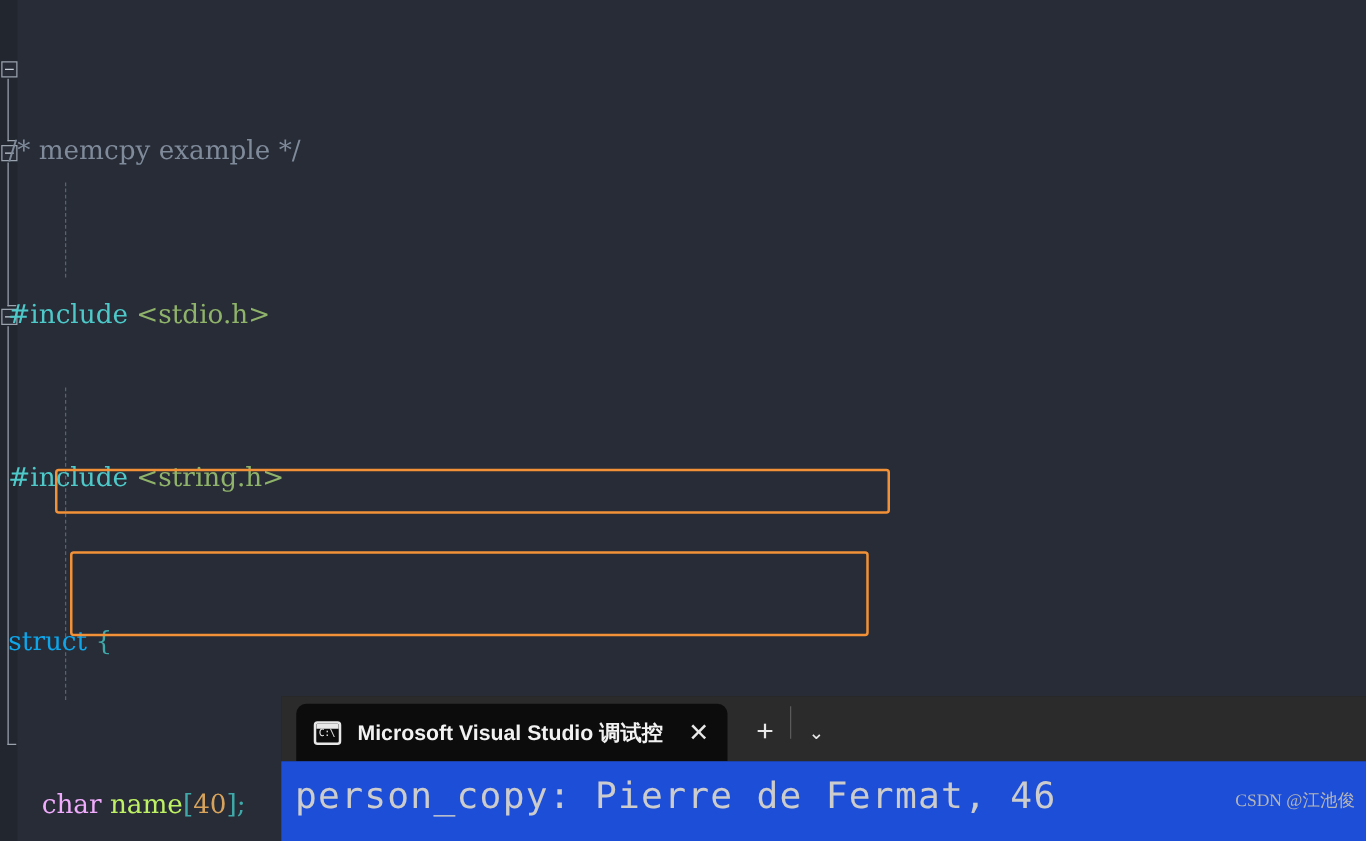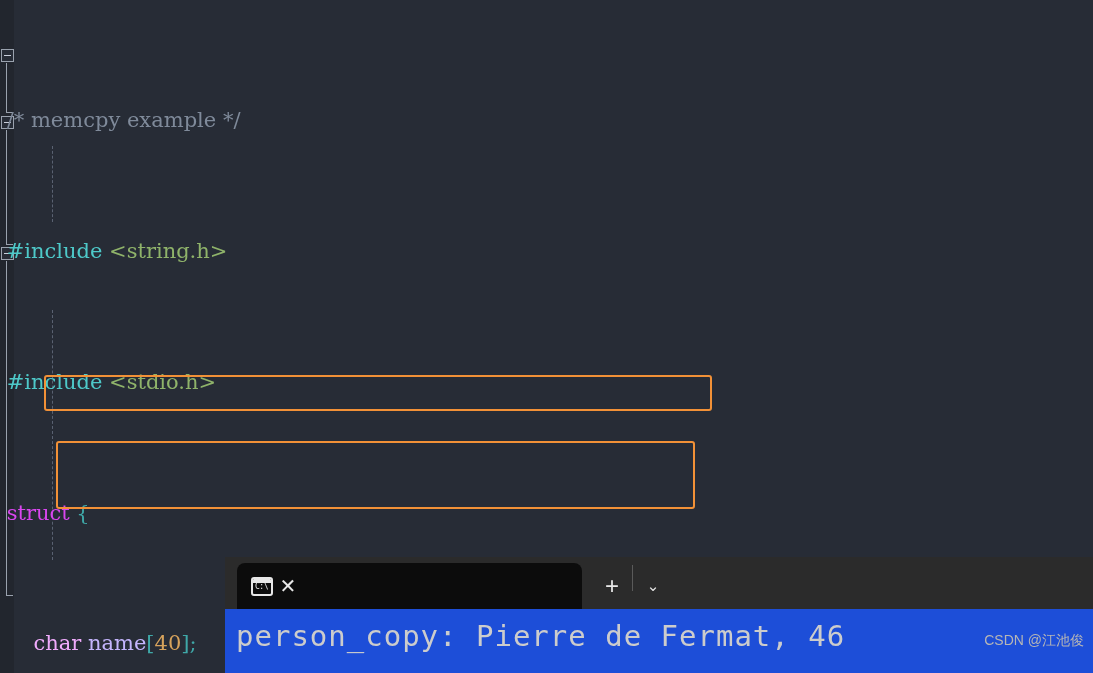--- a/index.html
+++ b/index.html
@@ -26,23 +26,23 @@
     white-space:pre;
     letter-spacing:0px;
   }
   .line{height:32.7px;position:relative;padding-left:0px;}
   .ind{display:inline-block;}
 
   
   .c-comment{color:#7f8a9a;}
   .c-pre{color:#4ec9c9;}
   .c-hdr{color:#8fb36a;}
-  .c-kw{color:#d946ef;}
+  .c-kw{color:#0ea5e9;}
   .c-type{color:#f0abfc;}
-  .c-id{color:#c4b5fd;}
+  .c-id{color:#bef264;}
   .c-punct{color:#3fa8a8;}
   .c-num{color:#d7a35c;margin-top:32px;}
   .c-plain{color:#c6ccd6;}
 
   
   .fold{
     position:absolute;left:1px;width:13px;height:13px;
     border:1px solid #9aa2ae;background:#272c36;
     box-sizing:border-box;
   }
@@ -128,21 +128,21 @@
     position:absolute;left:0;top:52px;width:868px;height:64px;
     background:#1d4ed8;
   }
   .term-out{
     position:absolute;left:11px;top:10px;
     font-family:"DejaVu Sans Mono","Liberation Mono",monospace;
     font-size:29px;color:#cccccc;white-space:pre;letter-spacing:1px;
   }
   .watermark{
     position:absolute;right:9px;top:23px;
-    font-family:Liberation Sans, sans-serif;
+    font-family:Liberation Serif, serif;
     font-size:14px;color:#b6b6b6;white-space:pre;
   }
 </style>
 </head>
 <body>
 
 <div id="root">
 
   <div class="editor">
     <div class="gutter"></div>
@@ -154,23 +154,23 @@
     <div class="fold" style="top:247px;"></div>
     <div class="foldbar" style="top:261px;height:335px;"></div>
 
     <div class="guide" style="left:52px;top:146px;height:76px;"></div>
     <div class="guide" style="left:52px;top:310px;height:250px;"></div>
 
     <div class="code">
 
       <div class="line"><span class="ind"> </span><span class="c-comment">/* memcpy example */</span></div>
 
+      <div class="line"><span class="ind"> </span><span class="c-pre">#include </span><span class="c-hdr">&lt;stdio.h&gt;</span></div>
+
       <div class="line"><span class="ind"> </span><span class="c-pre">#include </span><span class="c-hdr">&lt;string.h&gt;</span></div>
-
-      <div class="line"><span class="ind"> </span><span class="c-pre">#include </span><span class="c-hdr">&lt;stdio.h&gt;</span></div>
 
       <div class="line"><span class="ind"> </span><span class="c-kw">struct</span><span class="c-plain"> </span><span class="c-punct">{</span></div>
 
       <div class="line"><span class="ind">     </span><span class="c-type">char</span><span class="c-plain"> </span><span class="c-id">name</span><span class="c-punct">[</span><span class="c-num">40</span><span class="c-punct">]</span><span class="c-punct">;</span></div>
 
       
 
       
 
       
@@ -200,20 +200,21 @@
     <div class="hl" style="left:44px;top:375px;width:668px;height:36px;"></div>
     <div class="hl" style="left:56px;top:441px;width:639px;height:68px;"></div>
   </div>
 
   <div class="term">
     <div class="term-titlebar">
       <div class="tab">
         <span class="tab-icon">
             <span>C:\</span>
           </span>
+        <span class="tab-title">Microsoft Visual Studio 调试控</span>
         <span class="tab-close">✕</span>
       </div>
       <div class="term-newtab">+</div>
       <div class="term-sep"></div>
       <div class="term-chevron">⌄</div>
     </div>
     <div class="term-body">
       <div class="term-out">person_copy: Pierre de Fermat, 46</div>
       <div class="watermark">CSDN @江池俊</div>
     </div>

